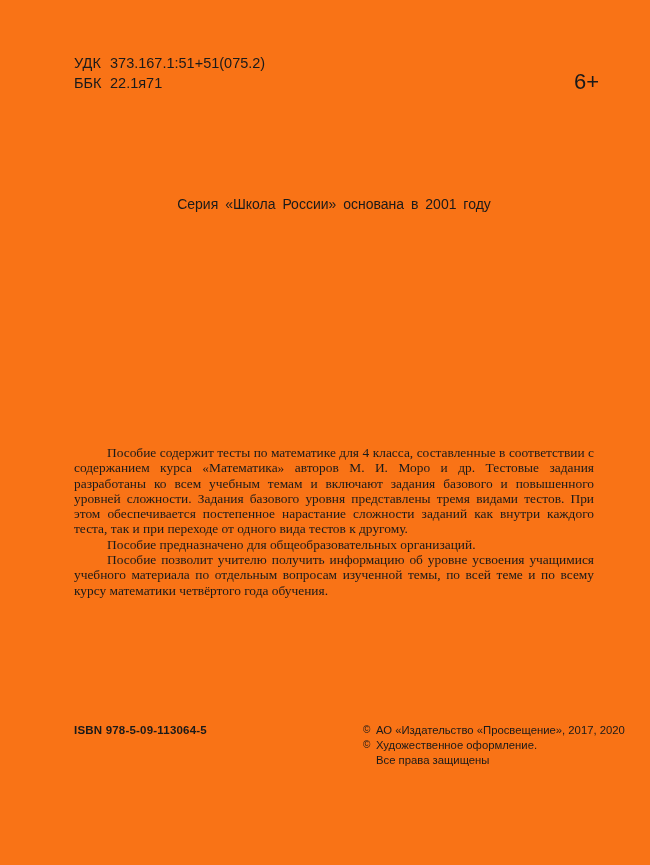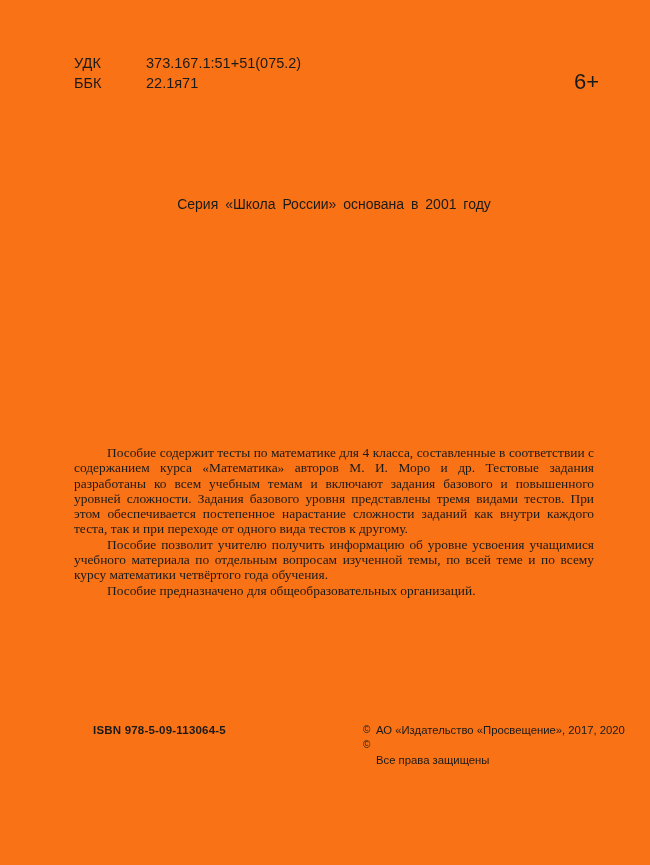--- a/index.html
+++ b/index.html
@@ -32,21 +32,20 @@
     .classif-row {
       display: flex;
       white-space: nowrap;
     }
     .classif-key {
       width: 36px;
       display: inline-block;
     }
     .classif-val {
       display: inline-block;
-      margin-left: 36px;
     }
     
     .age-rating {
       position: absolute;
       left: 574px;
       top: 69px;
       font-size: 22px;
       line-height: 26px;
       letter-spacing: 0px;
     }
@@ -81,21 +80,20 @@
     }
     
     .isbn {
       position: absolute;
       left: 74px;
       top: 723px;
       font-size: 11.5px;
       line-height: 15px;
       font-weight: bold;
       letter-spacing: 0.2px;
-      margin-left: 19px;
     }
     
     .copyright {
       position: absolute;
       left: 363px;
       top: 723px;
       font-size: 11.3px;
       line-height: 14.8px;
       white-space: nowrap;
     }
@@ -126,33 +124,34 @@
       <span class="classif-val">22.1я71</span>
     </div>
   </div>
 
   <div class="age-rating">6+</div>
 
   <div class="series">Серия «Школа России» основана в 2001 году</div>
 
   <div class="annotation">
     <p>Пособие содержит тесты по математике для 4 класса, составленные в соответствии с содержанием курса «Математика» авторов М. И. Моро и др. Тестовые задания разработаны ко всем учебным темам и включают задания базового и повышенного уровней сложности. Задания базового уровня представлены тремя видами тестов. При этом обеспечивается постепенное нарастание сложности заданий как внутри каждого теста, так и при переходе от одного вида тестов к другому.</p>
+    <p>Пособие предназначено для общеобразовательных организаций.</p>
     <p>Пособие позволит учителю получить  информацию об уровне усвоения учащимися учебного материала по отдельным вопросам изученной темы, по всей теме и по всему курсу математики четвёртого года обучения.</p>
-    <p>Пособие предназначено для общеобразовательных организаций.</p>
   </div>
 
   <div class="isbn">ISBN 978-5-09-113064-5</div>
 
   <div class="copyright">
     <div class="copy-row">
       <span class="copy-sign">©</span>
       <span class="copy-text">АО «Издательство «Просвещение», 2017, 2020</span>
     </div>
     <div class="copy-row">
       <span class="copy-sign">©</span>
+      <span class="copy-text">Художественное оформление.</span>
     </div>
     <div class="copy-row">
       <span class="copy-sign"></span>
       <span class="copy-text">Все права защищены</span>
     </div>
   </div>
 
 </div>
 
 </body></html>

